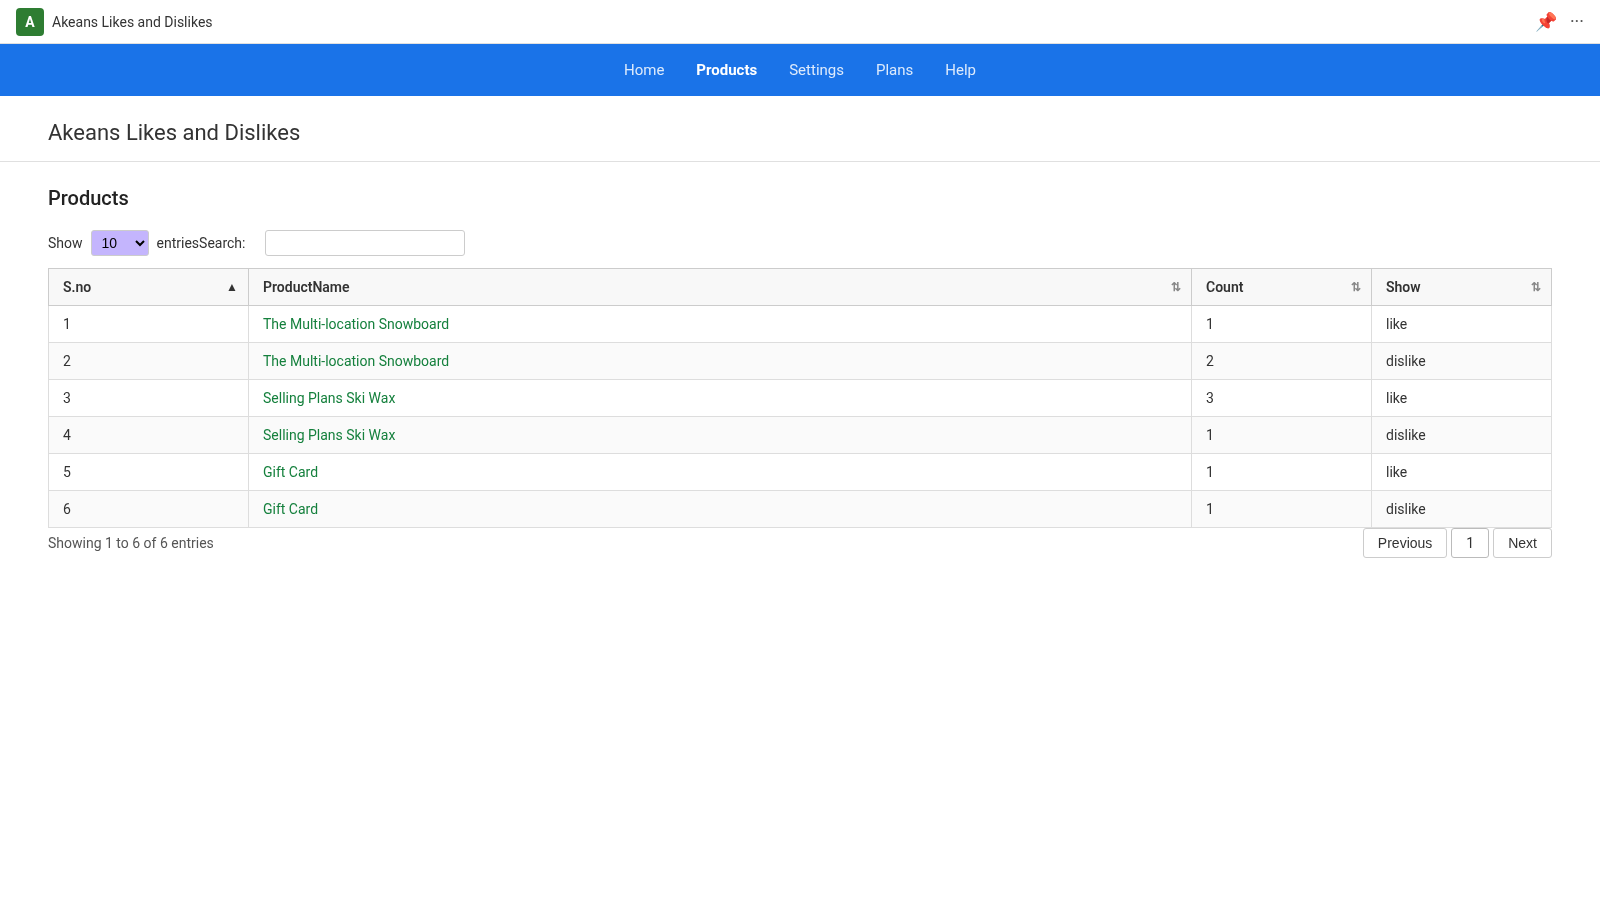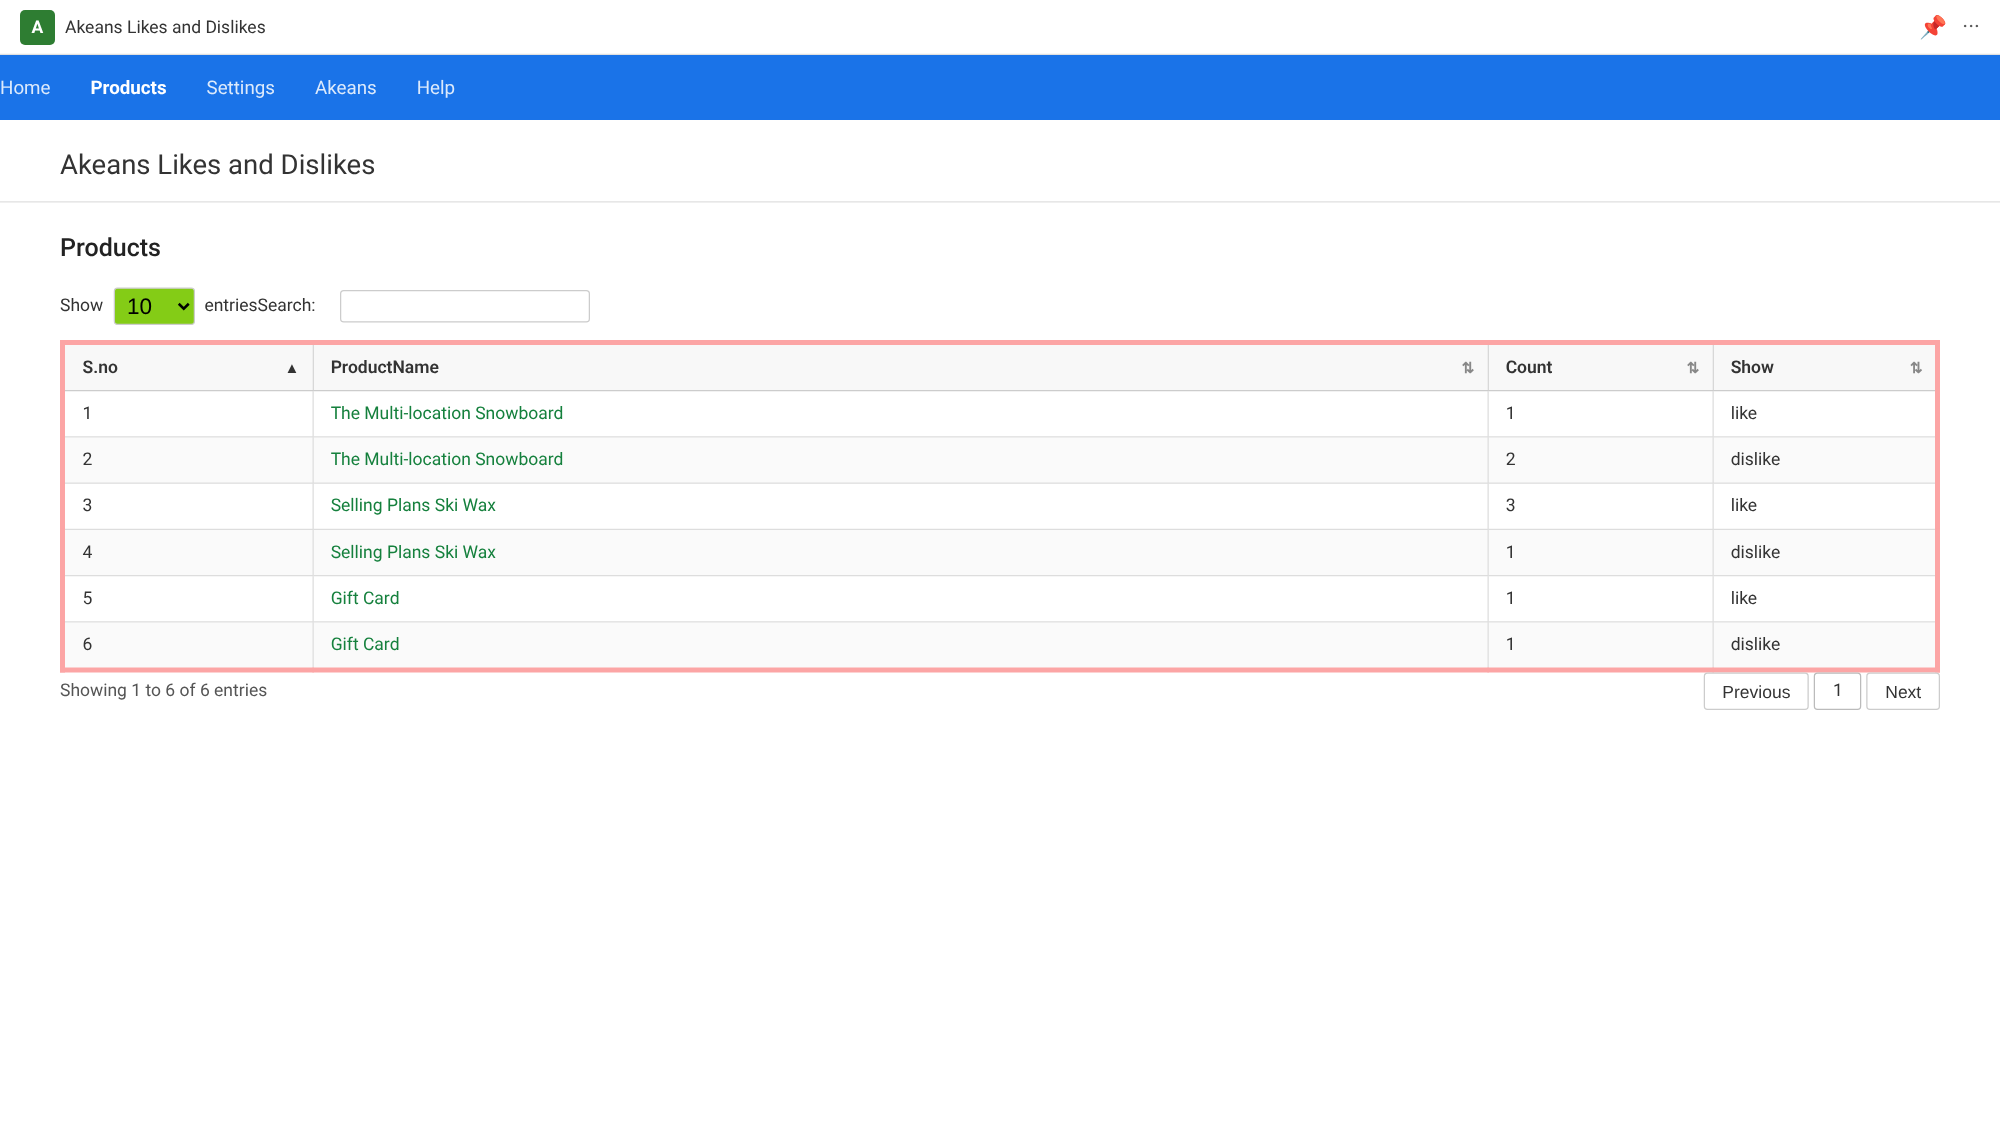--- a/index.html
+++ b/index.html
@@ -21,21 +21,21 @@
       display: flex; align-items: center; justify-content: center;
       color: #fff; font-size: 14px; font-weight: bold;
     }
     .app-title { font-size: 14px; color: #333; }
     .top-bar-right { display: flex; align-items: center; gap: 12px; color: #555; font-size: 18px; cursor: pointer; }
 
     
     .nav-bar {
       background: #1a73e8;
       display: flex;
-      justify-content: flex-start;
+      justify-content: center;
       align-items: center;
       padding: 0;
       height: 52px;
       gap: 32px;
     }
     .nav-item {
       color: rgba(255,255,255,0.85);
       font-size: 15px;
       cursor: pointer;
       padding: 4px 0;
@@ -72,38 +72,38 @@
     .table-controls {
       display: flex;
       align-items: center;
       margin-bottom: 12px;
     }
     .show-entries { display: flex; align-items: center; gap: 8px; color: #333; }
     .show-entries select {
       border: 1px solid #ccc;
       border-radius: 3px;
       padding: 3px 6px;
-      font-size: 18px;
-      background: #84cc16;
+      font-size: 14px;
+      background: #c4b5fd;
     }
     .search-box { display: flex; align-items: center; gap: 20px; }
     .search-box label { color: #333; }
     .search-box input {
       border: 1px solid #ccc;
       border-radius: 3px;
       padding: 4px 8px;
       font-size: 14px;
       width: 200px;
     }
 
     
     .data-table {
       width: 100%;
       border-collapse: collapse;
-      border: 4px solid #fca5a5;
+      border: 1px solid #fca5a5;
     }
     .data-table th {
       background: #f8f8f8;
       border: 1px solid #ccc;
       padding: 10px 14px;
       text-align: left;
       font-weight: 600;
       color: #333;
       cursor: pointer;
       user-select: none;
@@ -168,21 +168,21 @@
   <div class="top-bar-right">
     <span title="Notifications">📌</span>
     <span title="More">···</span>
   </div>
 </div>
 
 <nav class="nav-bar">
   <a class="nav-item">Home</a>
   <a class="nav-item active">Products</a>
   <a class="nav-item">Settings</a>
-  <a class="nav-item">Akeans</a>
+  <a class="nav-item">Plans</a>
   <a class="nav-item">Help</a>
 </nav>
 
 <div class="page-header">
   <h1>Akeans Likes and Dislikes</h1>
 </div>
 
 <div class="main-content">
   <div class="section-title">Products</div>
 

